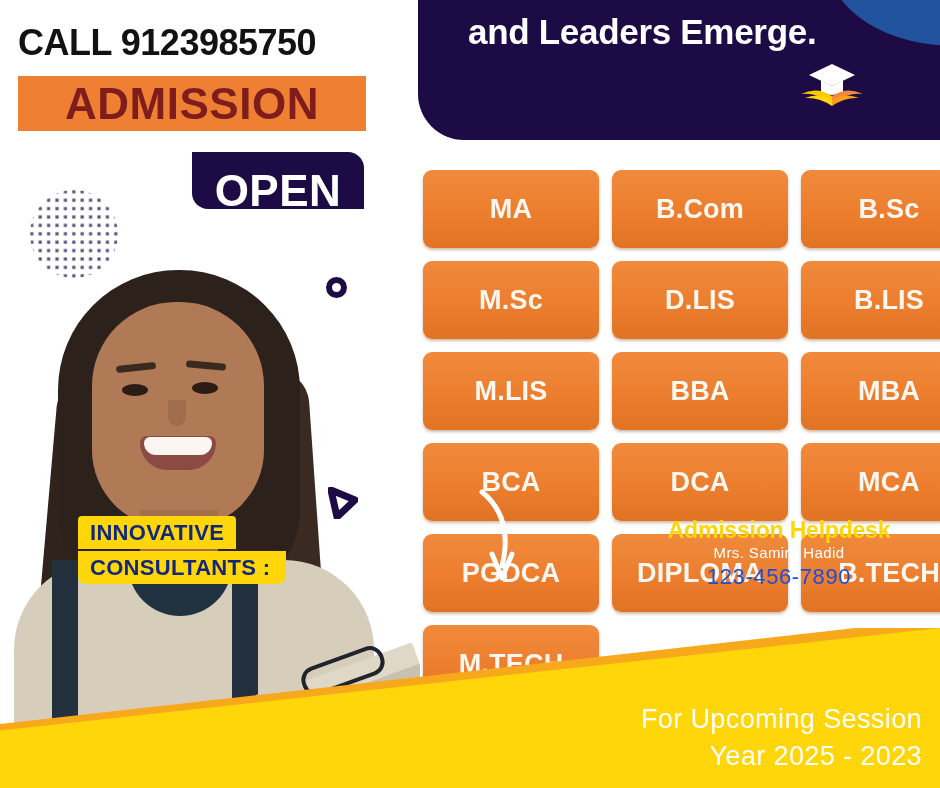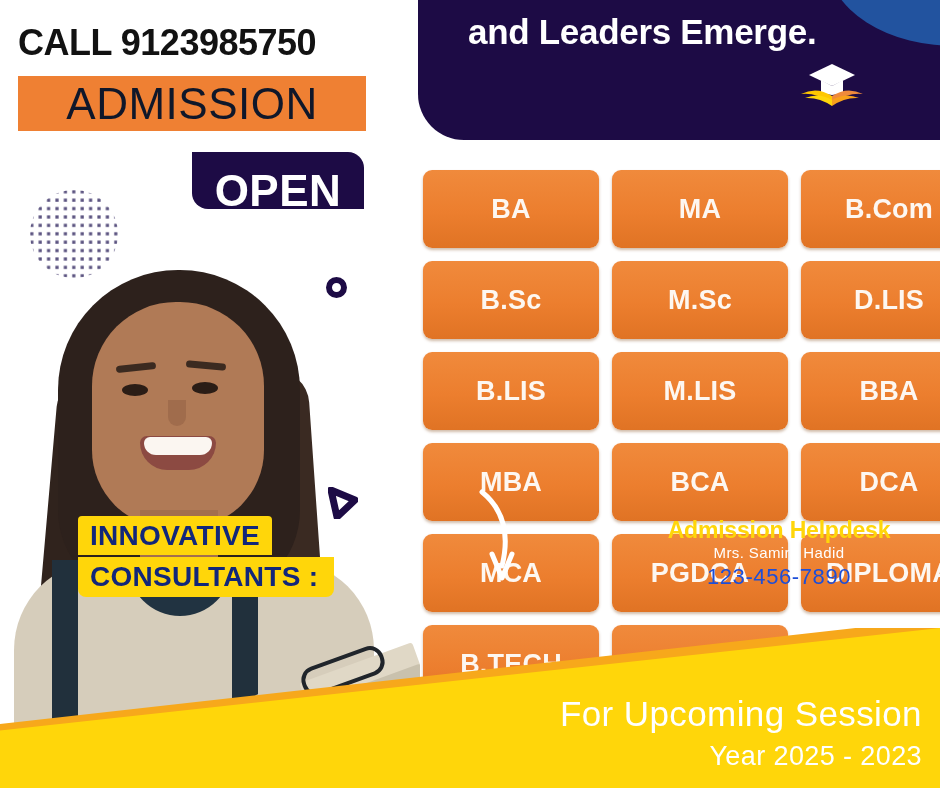--- a/index.html
+++ b/index.html
@@ -69,23 +69,23 @@
     white-space:nowrap;
   }
   .admission-band{
     position:absolute;
     left:18px;top:76px;
     width:348px;height:55px;
     background:#ef8033;
     display:flex;align-items:center;justify-content:center;
   }
   .admission-band span{
-    color:#0f172a;
+    color:#7f1d1d;
     font-size:44px;
-    font-weight:normal;
+    font-weight:bold;
     letter-spacing:0.5px;
     line-height:1;
   }
   .open-band{
     position:absolute;
     left:192px;top:152px;
     width:172px;height:57px;
     background:#1d0b45;
     border-radius:0 16px 0 16px;
     display:flex;align-items:center;justify-content:center;
@@ -236,21 +236,21 @@
 
   
   .badge{
     position:absolute;
     left:78px;top:516px;
     z-index:6;
   }
   .badge-l1, .badge-l2{
     background:#ffd60a;
     color:#12277a;
-    font-size:28px;
+    font-size:22px;
     font-weight:bold;
     letter-spacing:0.3px;
     padding:5px 12px 5px 12px;
     display:inline-block;
     line-height:1.05;
   }
   .badge-l1{border-radius:4px 4px 0 0;}
   .badge-l2{border-radius:0 0 8px 8px;margin-top:2px;padding-right:16px;}
 
   
@@ -331,21 +331,21 @@
     background:#f7a81b;
     clip-path:polygon(100% -6%, 100% 2%, 0% 68%, 0% 60%);
   }
   .band-text{
     position:absolute;
     right:18px;bottom:14px;
     text-align:right;
     color:#ffffff;
     z-index:2;
   }
-  .band-l1{font-size:35px;line-height:1.35;letter-spacing:0.4px;}
+  .band-l1{font-size:27px;line-height:1.35;letter-spacing:0.4px;}
   .band-l2{font-size:27px;line-height:1.35;letter-spacing:0.4px;}
 
   .ghost-doc{
     position:absolute;
     left:592px;top:722px;
     width:28px;height:20px;
     border:2px solid #9aa0bb;
     background:#ffffff;
     z-index:8;
   }
@@ -434,21 +434,20 @@
     <div class="st-hand2"></div>
   </div>
 
   <div class="badge">
     <div class="badge-l1">INNOVATIVE</div>
     <br>
     <div class="badge-l2">CONSULTANTS :</div>
   </div>
 
   <div class="grid">
-    <div class="tile">BA</div>
     <div class="tile">MA</div>
     <div class="tile">B.Com</div>
     <div class="tile">B.Sc</div>
     <div class="tile">M.Sc</div>
     <div class="tile">D.LIS</div>
     <div class="tile">B.LIS</div>
     <div class="tile">M.LIS</div>
     <div class="tile">BBA</div>
     <div class="tile">MBA</div>
     <div class="tile">BCA</div>

